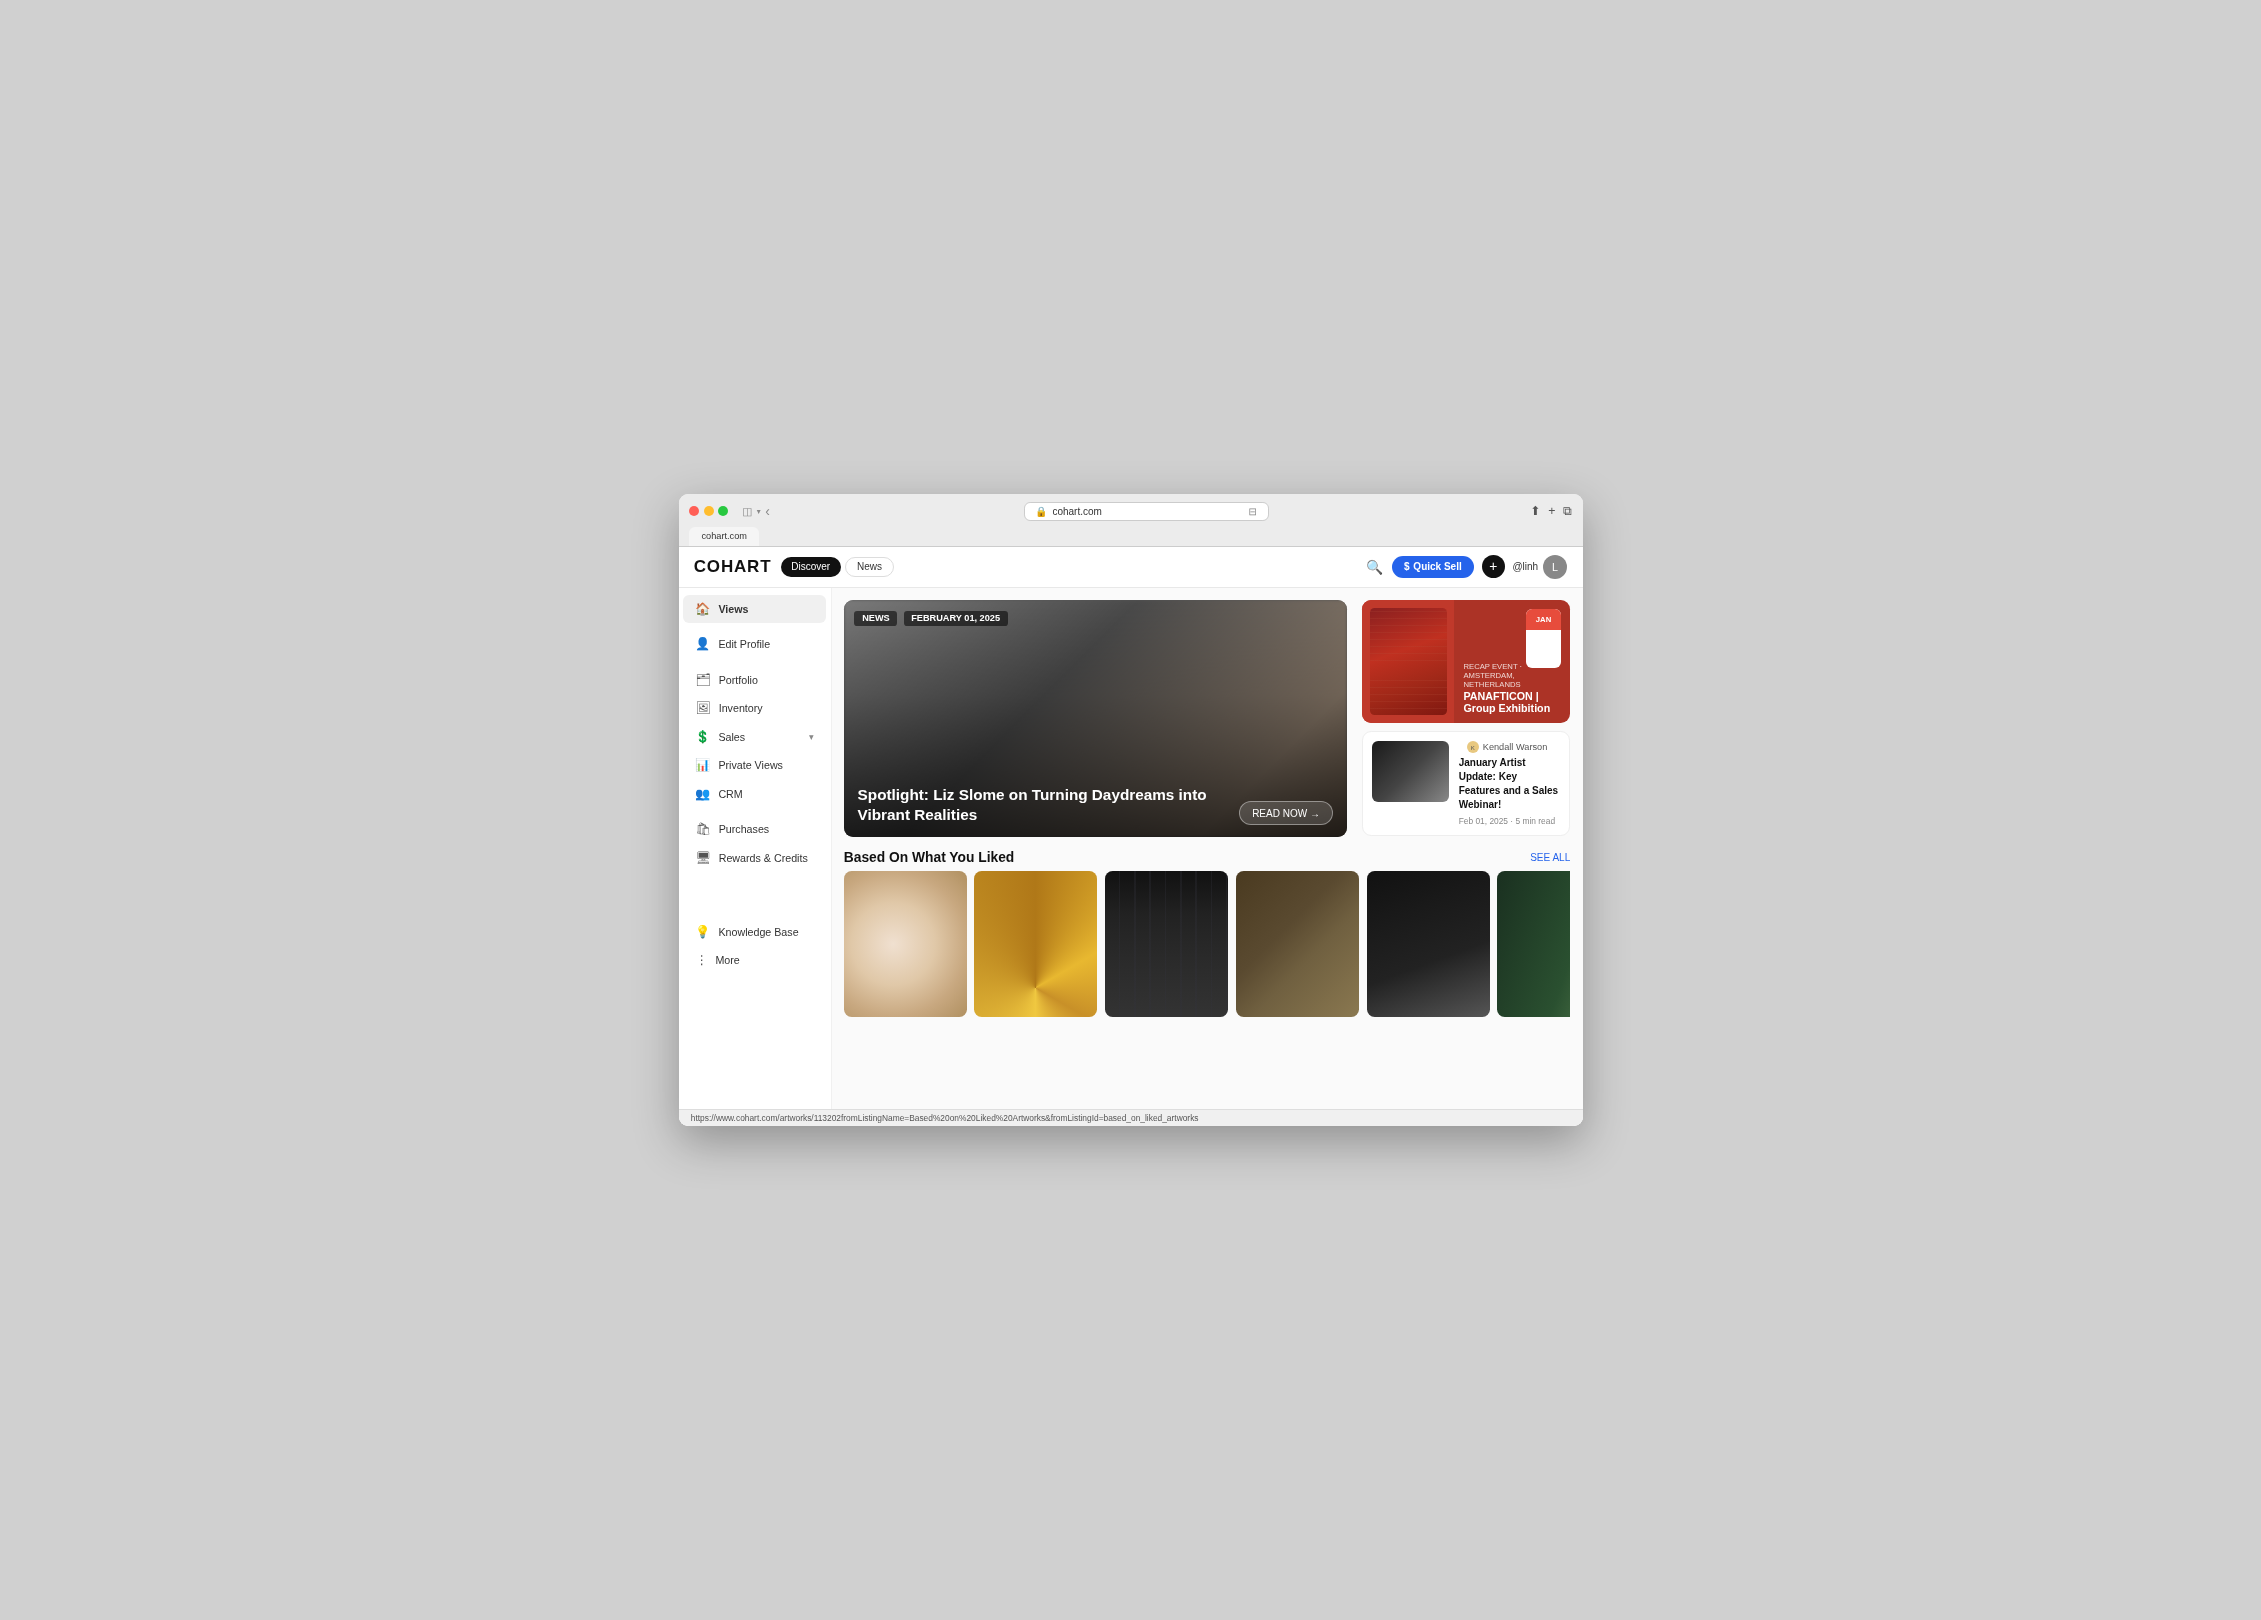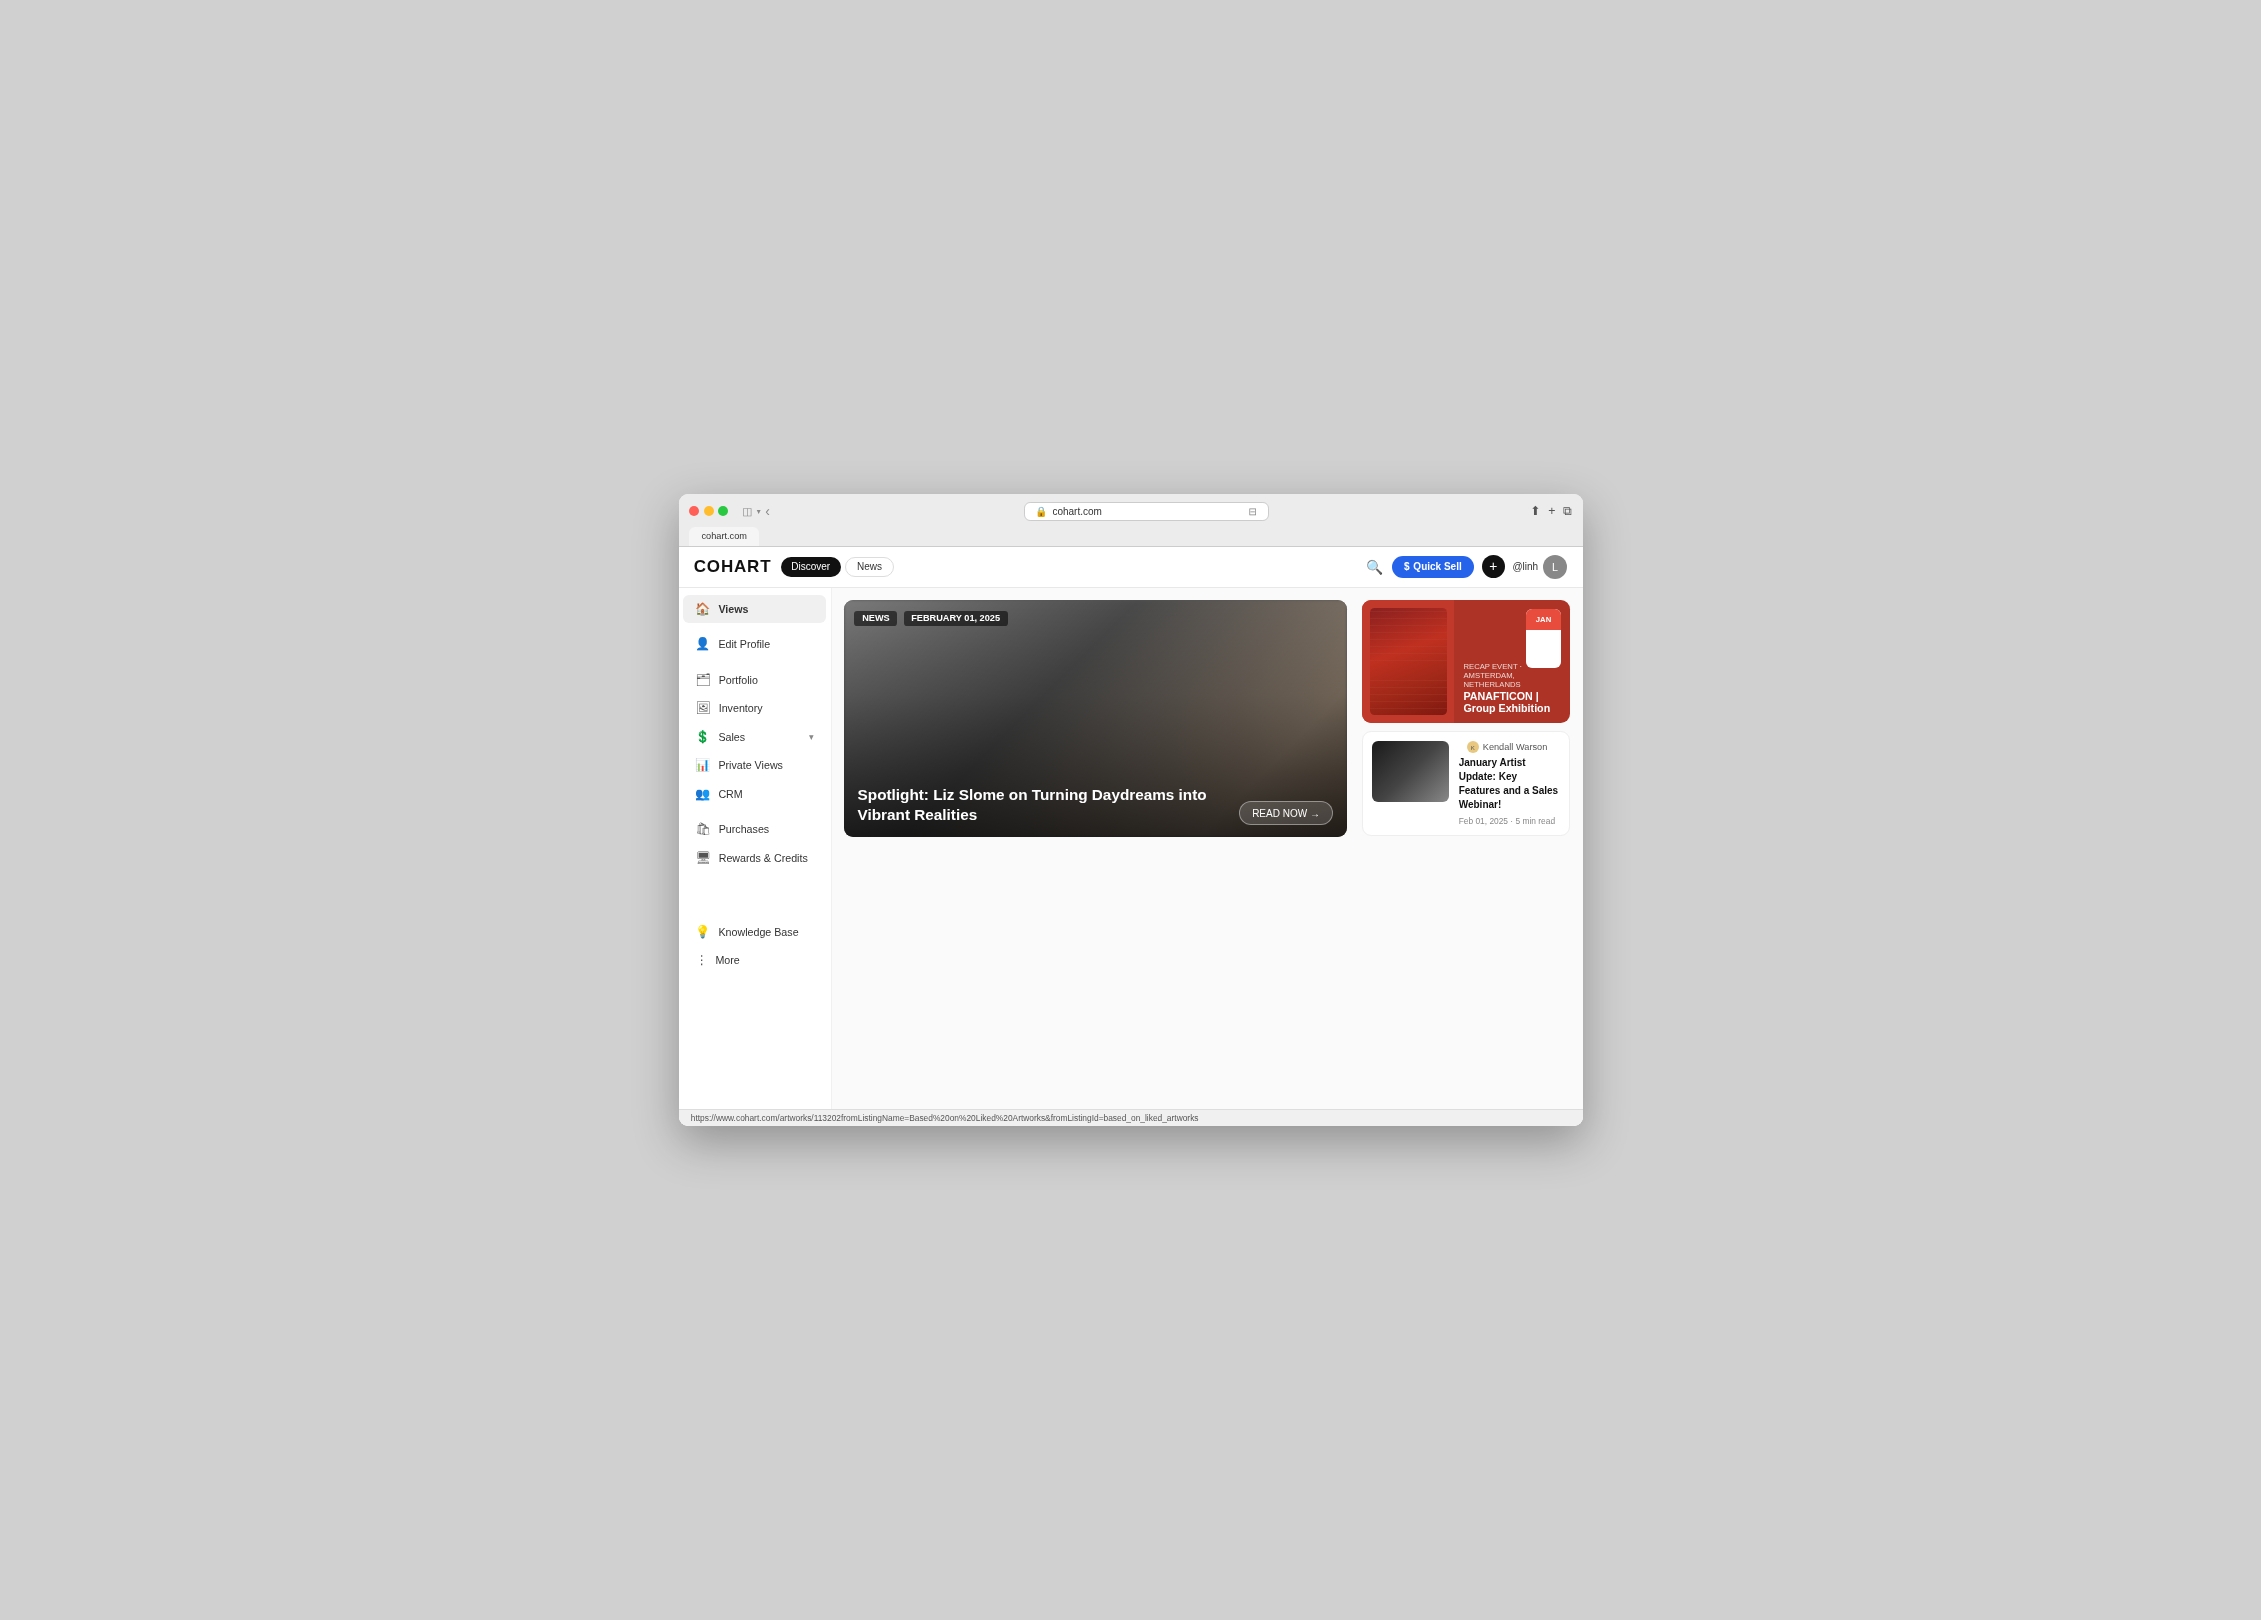--- a/index.html
+++ b/index.html
@@ -580,20 +580,46 @@
                   <div class="author-dot">K</div>
                   <span>Kendall Warson</span>
                 </div>
                 <div class="article-title">January Artist Update: Key Features and a Sales Webinar!</div>
                 <div class="article-date">Feb 01, 2025 · 5 min read</div>
               </div>
             </div>
           </div>
         </div>
 
+        <div>
+          <div class="section-header">
+            <div class="section-title">Based On What You Liked</div>
+            <div class="see-all">SEE ALL</div>
+          </div>
+          <div class="artworks-row">
+            <div class="artwork-card">
+              <div class="art1 artwork-card-inner"></div>
+            </div>
+            <div class="artwork-card">
+              <div class="art2 artwork-card-inner"></div>
+            </div>
+            <div class="artwork-card">
+              <div class="art3 artwork-card-inner"></div>
+            </div>
+            <div class="artwork-card">
+              <div class="art4 artwork-card-inner"></div>
+            </div>
+            <div class="artwork-card">
+              <div class="art5 artwork-card-inner"></div>
+            </div>
+            <div class="artwork-card">
+              <div class="art6 artwork-card-inner"></div>
+            </div>
+          </div>
+        </div>
       </div>
     </div>
 
     <div class="status-bar">
       <span>https://www.cohart.com/artworks/113202fromListingName=Based%20on%20Liked%20Artworks&amp;fromListingId=based_on_liked_artworks</span>
     </div>
   </div>
 </div>
 
 

